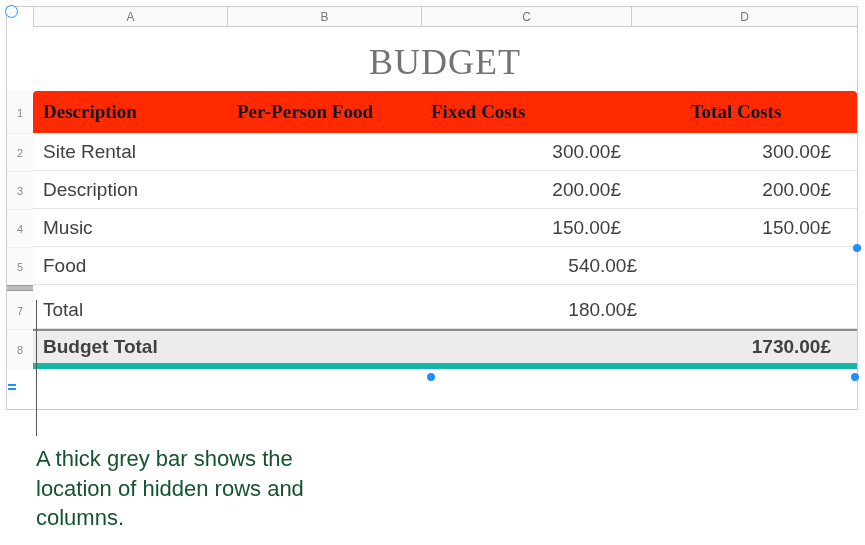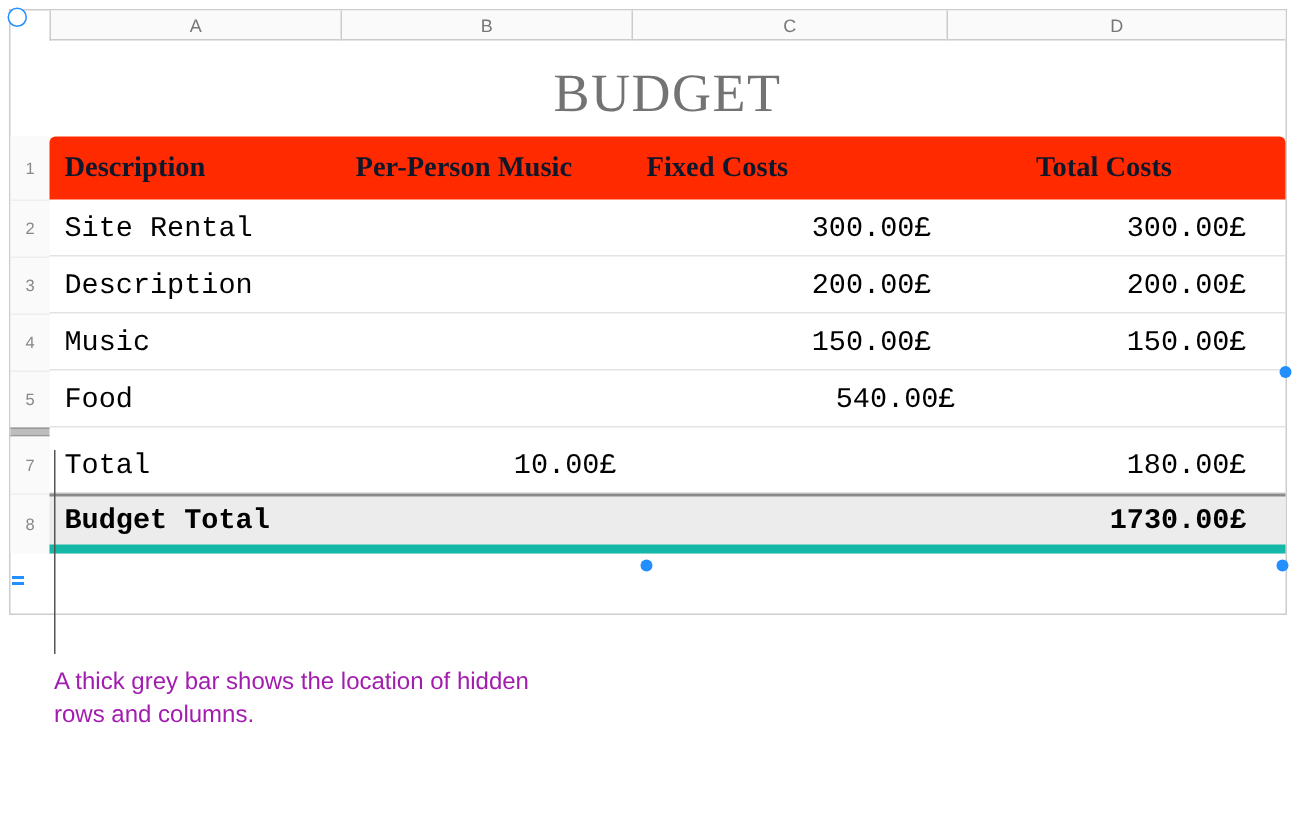--- a/index.html
+++ b/index.html
@@ -157,22 +157,22 @@
   .total-row {
     display:flex;
     height:40px;
     align-items:center;
     background:#ececec;
     border-top:2px solid #8a8a8a;
     border-bottom:6px solid #14b8a6;
   }
   .cell {
     font-size:19px;
-    font-family: Liberation Mono, monospace;
-    color:#000000;
+    font-family: Liberation Sans, sans-serif;
+    color:#404040;
     padding:0 10px;
   }
   .cA{width:194px;}
   .cB{width:194px;text-align:right;}
   .cC{width:210px;text-align:right;}
   .cD{width:210px;text-align:right;}
   .hdr-row .cB{text-align:left;}
   .hdr-row .cC{text-align:left;}
   .hdr-row .cD{text-align:center;}
   .bold{font-weight:bold;}
@@ -186,22 +186,22 @@
     top:300px;
     width:1px;
     height:136px;
     background:#555;
   }
   .callout-text {
     position:absolute;
     left:36px;
     top:444px;
     font-family: -apple-system, Helvetica, Arial, sans-serif;
-    font-size:16px;
-    color:#a21caf;
+    font-size:22px;
+    color:#14532d;
     line-height:1.35;
     width:320px;
   }
   .hidden-row-gap-row {
     height:6px;
   }
 </style>
 </head>
 <body>
 
@@ -235,21 +235,21 @@
     <div class="row-header" style="height:40px">8</div>
   </div>
 
   <div class="title-area">
     <div class="title-text">BUDGET</div>
   </div>
 
   <div class="data-area">
     <div class="hdr-row">
       <div class="hdr-cell cA">Description</div>
-      <div class="hdr-cell cB">Per-Person Music</div>
+      <div class="hdr-cell cB">Per-Person Food</div>
       <div class="hdr-cell cC">Fixed Costs</div>
       <div class="hdr-cell cD">Total Costs</div>
     </div>
 
     <div class="data-row">
       <div class="cell cA">Site Rental</div>
       <div class="cell cB"></div>
       <div class="cell cC">300.00£</div>
       <div class="cell cD">300.00£</div>
     </div>
@@ -266,21 +266,20 @@
       <div class="cell cD">150.00£</div>
     </div>
     <div class="data-row">
       <div class="cell cA">Food</div>
       <div class="cell cC"></div>
       <div class="cell cD">540.00£</div>
     </div>
     <div class="hidden-row-gap-row"></div>
     <div class="data-row">
       <div class="cell cA">Total</div>
-      <div class="cell cB">10.00£</div>
       <div class="cell cC"></div>
       <div class="cell cD">180.00£</div>
     </div>
     <div class="total-row">
       <div class="cell cA bold">Budget Total</div>
       <div class="cell cB"></div>
       <div class="cell cC"></div>
       <div class="cell cD bold">1730.00£</div>
     </div>
   </div>

